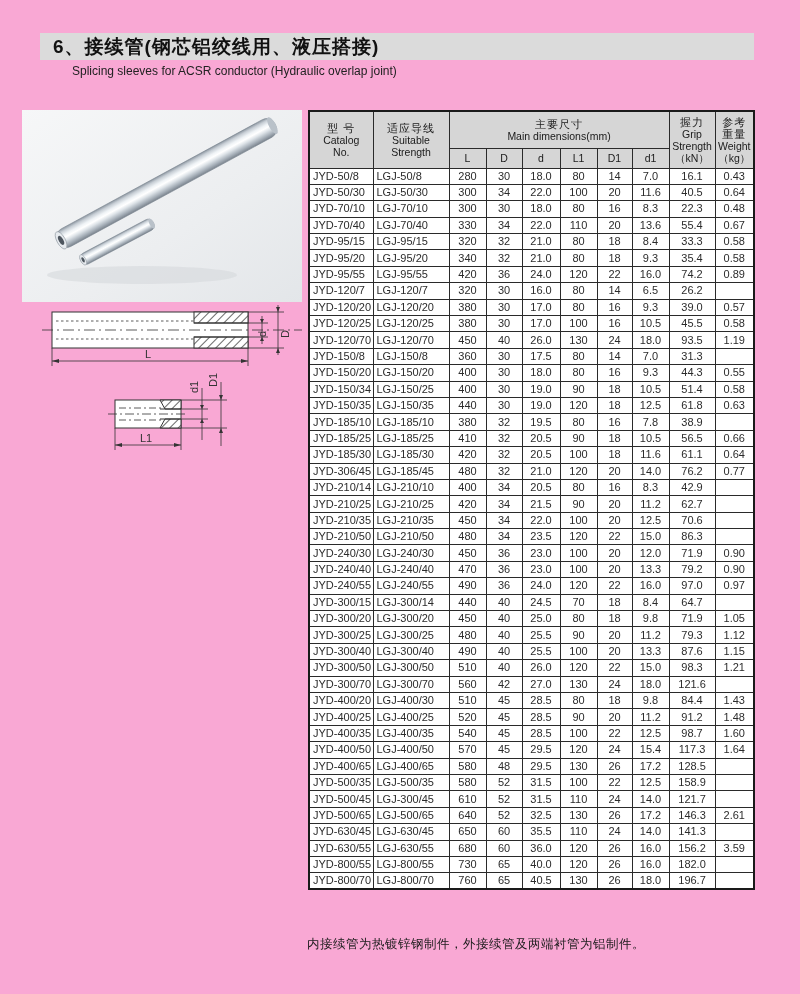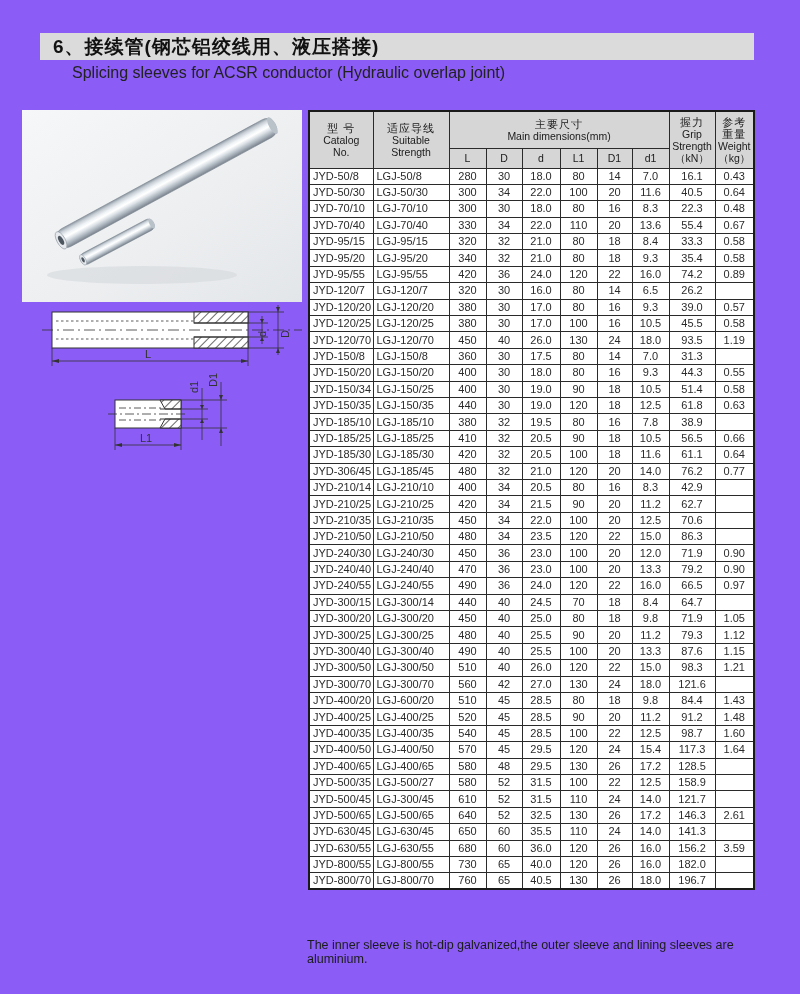--- a/index.html
+++ b/index.html
@@ -1,24 +1,24 @@
 <!DOCTYPE html>
 <html><head>
 <meta charset="utf-8">
 <style>
   * { margin:0; padding:0; box-sizing:border-box; }
   html,body { width:800px; height:994px; background:#ffffff;
     font-family:"Liberation Sans", sans-serif; color:#1d1d1d; position:relative; }
-  .page { position:absolute; left:0; top:0; width:800px; height:994px; background:#8b5cf6; overflow:hidden; }
+  .page { position:absolute; left:0; top:0; width:800px; height:994px; background:#f9a8d4; overflow:hidden; }
 
   
   .title-bar { position:absolute; left:40px; top:33px; width:714px; height:27px;
     background:#dbdbdb; display:flex; align-items:center; }
   .title-text { font-size:19px; font-weight:bold; letter-spacing:1px; padding-left:13px; color:#111; white-space:nowrap; }
-  .subtitle { position:absolute; left:72px; top:64px; font-size:16px; color:#222; }
+  .subtitle { position:absolute; left:72px; top:64px; font-size:12px; color:#222; }
 
   
   .photo { position:absolute; left:22px; top:110px; width:280px; height:192px; }
 
   
   .drawing { position:absolute; left:12px; top:288px; width:298px; height:182px; }
   .drawing text { font-family:"Liberation Sans", sans-serif; font-size:11px; fill:#333; }
 
   
   .spec-table-wrap { position:absolute; left:308px; top:110px; width:445px; }
@@ -507,21 +507,21 @@
           </tr>
           <tr>
             <td class="left">JYD-240/55</td>
             <td class="left">LGJ-240/55</td>
             <td>490</td>
             <td>36</td>
             <td>24.0</td>
             <td>120</td>
             <td>22</td>
             <td>16.0</td>
-            <td>66.5</td>
+            <td>97.0</td>
             <td>0.97</td>
           </tr>
           <tr>
             <td class="left">JYD-300/15</td>
             <td class="left">LGJ-300/14</td>
             <td>440</td>
             <td>40</td>
             <td>24.5</td>
             <td>70</td>
             <td>18</td>
@@ -584,21 +584,21 @@
             <td>42</td>
             <td>27.0</td>
             <td>130</td>
             <td>24</td>
             <td>18.0</td>
             <td>121.6</td>
             <td></td>
           </tr>
           <tr>
             <td class="left">JYD-400/20</td>
-            <td class="left">LGJ-600/20</td>
+            <td class="left">LGJ-400/30</td>
             <td>510</td>
             <td>45</td>
             <td>28.5</td>
             <td>80</td>
             <td>18</td>
             <td>9.8</td>
             <td>84.4</td>
             <td>1.43</td>
           </tr>
           <tr>
@@ -644,21 +644,21 @@
             <td>48</td>
             <td>29.5</td>
             <td>130</td>
             <td>26</td>
             <td>17.2</td>
             <td>128.5</td>
             <td></td>
           </tr>
           <tr>
             <td class="left">JYD-500/35</td>
-            <td class="left">LGJ-500/27</td>
+            <td class="left">LGJ-500/35</td>
             <td>580</td>
             <td>52</td>
             <td>31.5</td>
             <td>100</td>
             <td>22</td>
             <td>12.5</td>
             <td>158.9</td>
             <td></td>
           </tr>
           <tr>
@@ -731,16 +731,16 @@
             <td>26</td>
             <td>18.0</td>
             <td>196.7</td>
             <td></td>
           </tr>
         </tbody>
     </table>
   </div>
 
   <div class="notes">
-    <div class="note-en">The inner sleeve is hot-dip galvanized,the outer sleeve and lining sleeves are aluminium.</div>
+    <div class="note-zh">内接续管为热镀锌钢制件，外接续管及两端衬管为铝制件。</div>
   </div>
 
 </div>
 
 </body></html>

